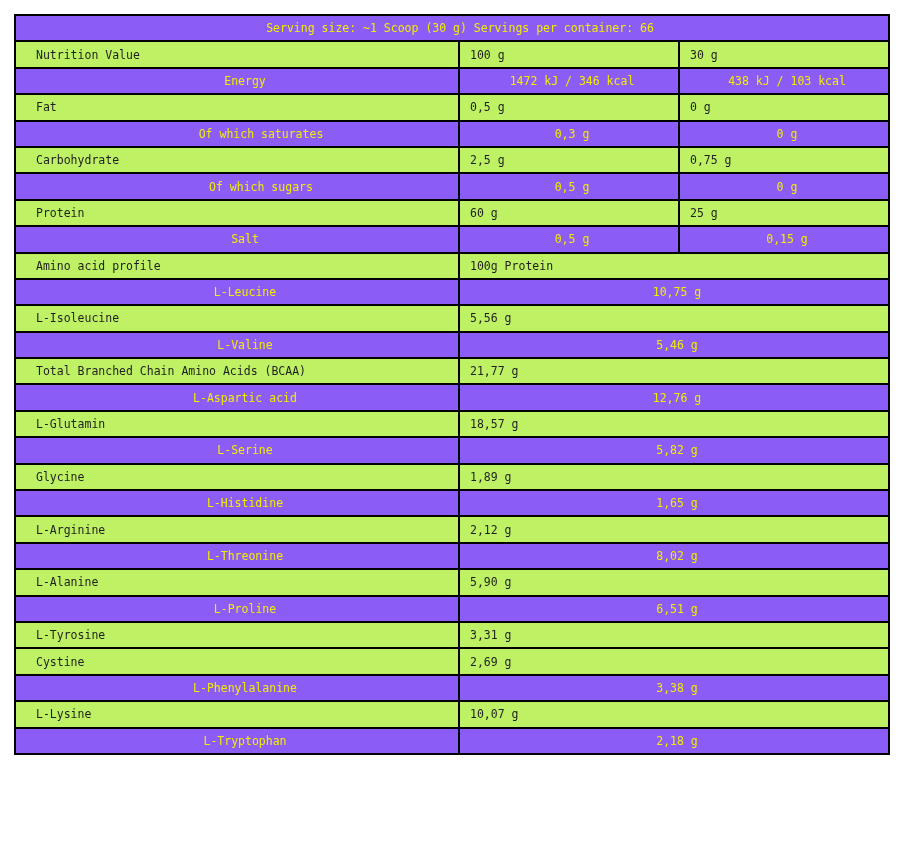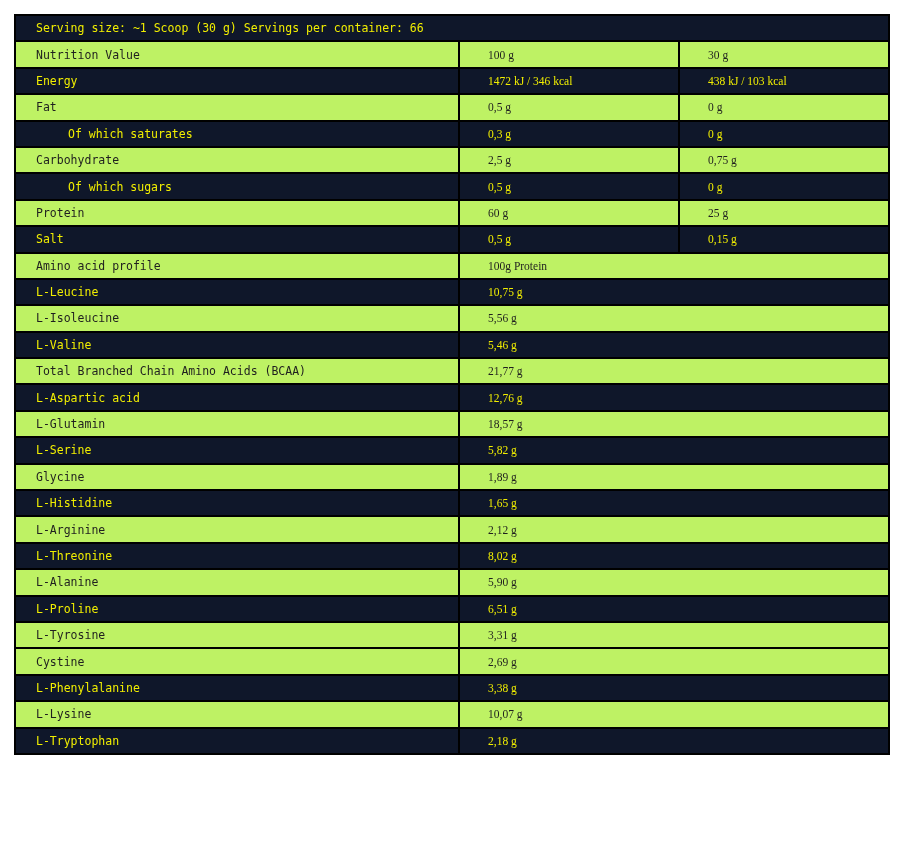--- a/index.html
+++ b/index.html
@@ -34,28 +34,29 @@
   td.cell {
     border: 2px solid #000000;
     font-size: 11.5px;
     height: 24.4px;
     padding: 0 4px 0 20px;
     vertical-align: middle;
     white-space: nowrap;
     overflow: hidden;
   }
   tr.dark td.cell {
-    background: #0f172a;
+    background: #8b5cf6;
     color: #f1ee00;
+    text-align: center;
   }
   tr.light td.cell {
     background: #bef264;
     color: #1f1f1f;
   }
-  td.cell.value { padding-left: 28px; font-family: Liberation Serif, serif; }
+  td.cell.value { padding-left: 10px; }
   td.cell.indent { padding-left: 52px; }
 </style>
 </head>
 <body>
 
 <div class="page">
   <div class="table-wrap">
     <table class="nutrition">
       <colgroup>
         <col class="c1">

